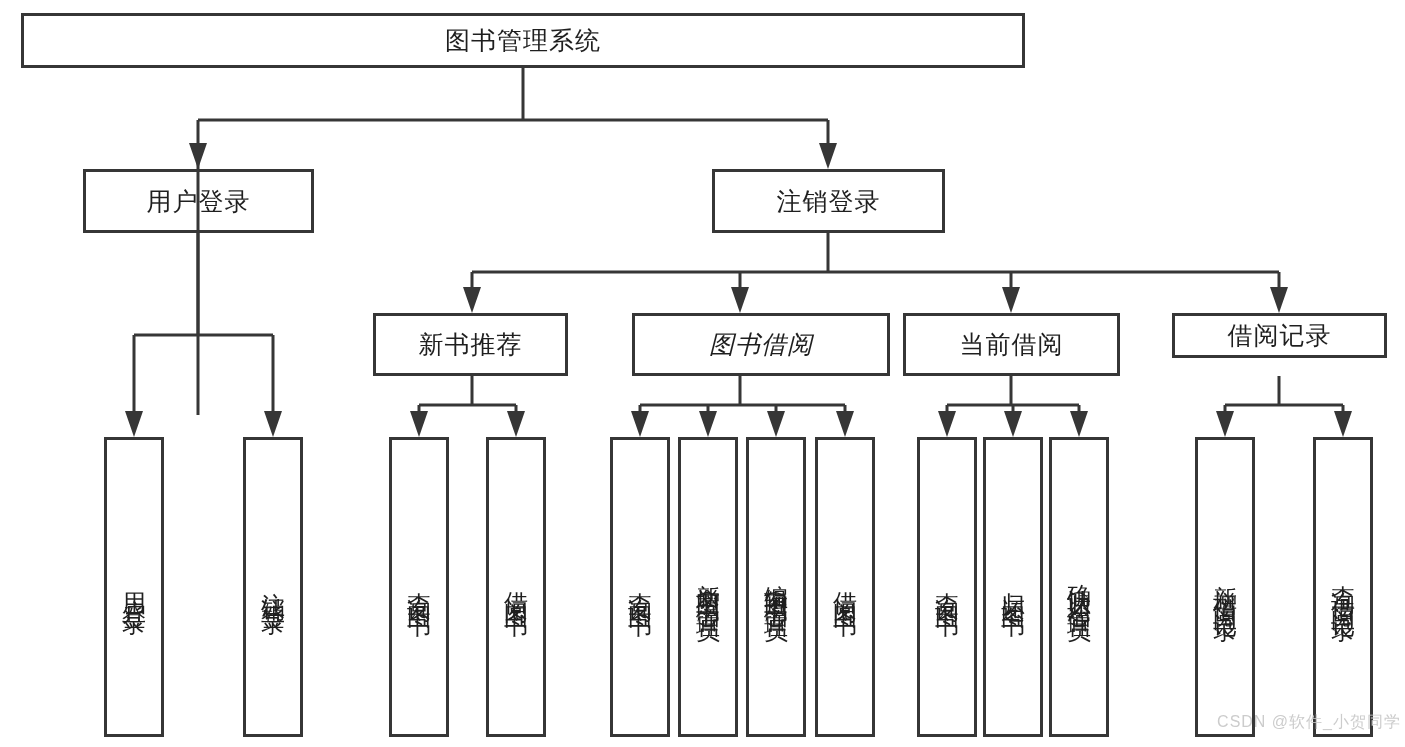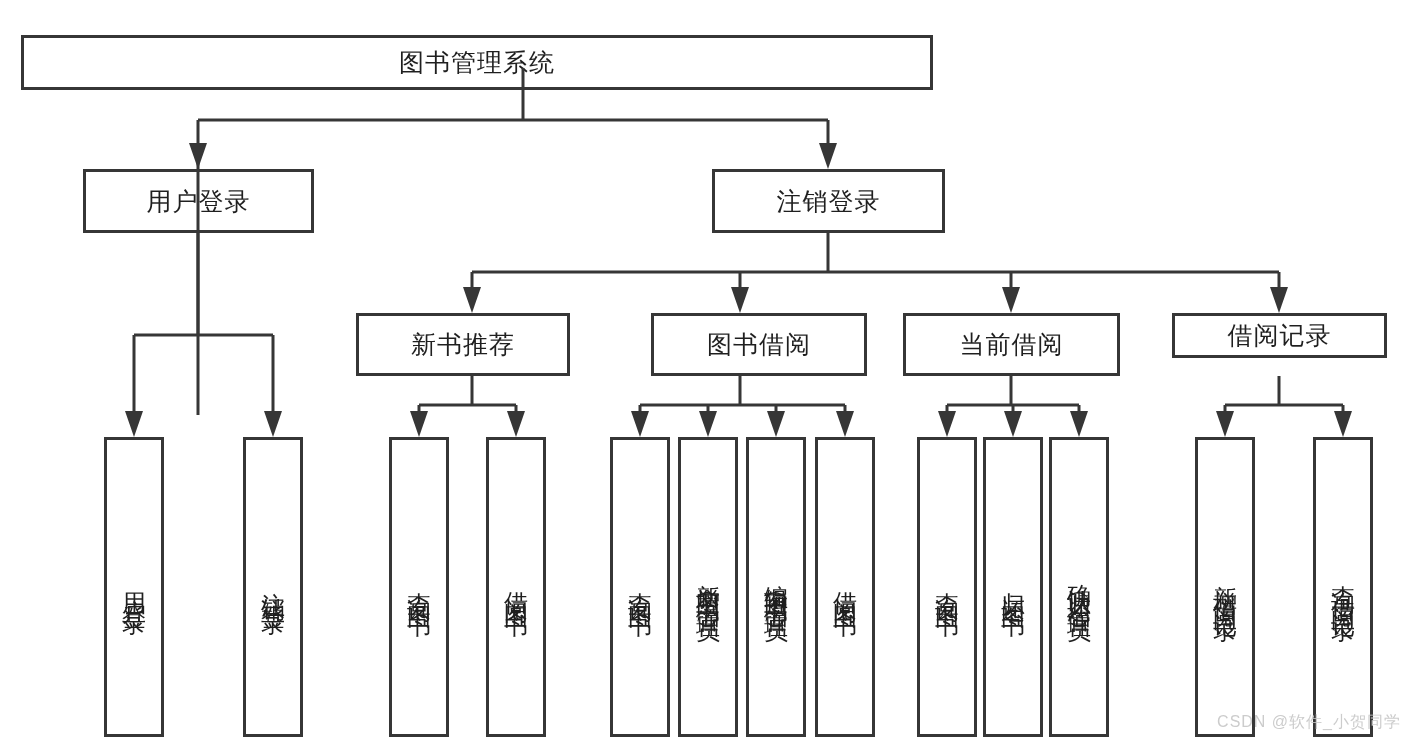--- a/index.html
+++ b/index.html
@@ -95,35 +95,35 @@
 
       <polygon points="938,411 956,411 947,437"></polygon>
       <polygon points="1004,411 1022,411 1013,437"></polygon>
       <polygon points="1070,411 1088,411 1079,437"></polygon>
 
       <polygon points="1216,411 1234,411 1225,437"></polygon>
       <polygon points="1334,411 1352,411 1343,437"></polygon>
     </g>
   </svg>
 
-  <div class="node" style="left:21px;top:13px;width:912px;height:55px;margin-top:22px;">
+  <div class="node" style="left:21px;top:13px;width:1004px;height:55px;">
     <span>图书管理系统</span>
   </div>
 
   <div class="node" style="left:83px;top:169px;width:231px;height:64px;">
     <span>用户登录</span>
   </div>
   <div class="node" style="left:712px;top:169px;width:233px;height:64px;">
     <span>注销登录</span>
   </div>
 
-  <div class="node" style="left:356px;top:313px;width:214px;height:63px;text-align:center;">
+  <div class="node" style="left:373px;top:313px;width:195px;height:63px;text-align:center;">
     <span>新书推荐</span>
   </div>
-  <div class="node" style="left:651px;top:313px;width:216px;height:63px;">
+  <div class="node" style="left:632px;top:313px;width:258px;height:63px;font-style:italic;">
     <span>图书借阅</span>
   </div>
   <div class="node" style="left:903px;top:313px;width:217px;height:63px;">
     <span>当前借阅</span>
   </div>
   <div class="node" style="left:1172px;top:313px;width:215px;height:45px;">
     <span>借阅记录</span>
   </div>
 
   <div class="leaf" style="left:104px;">

